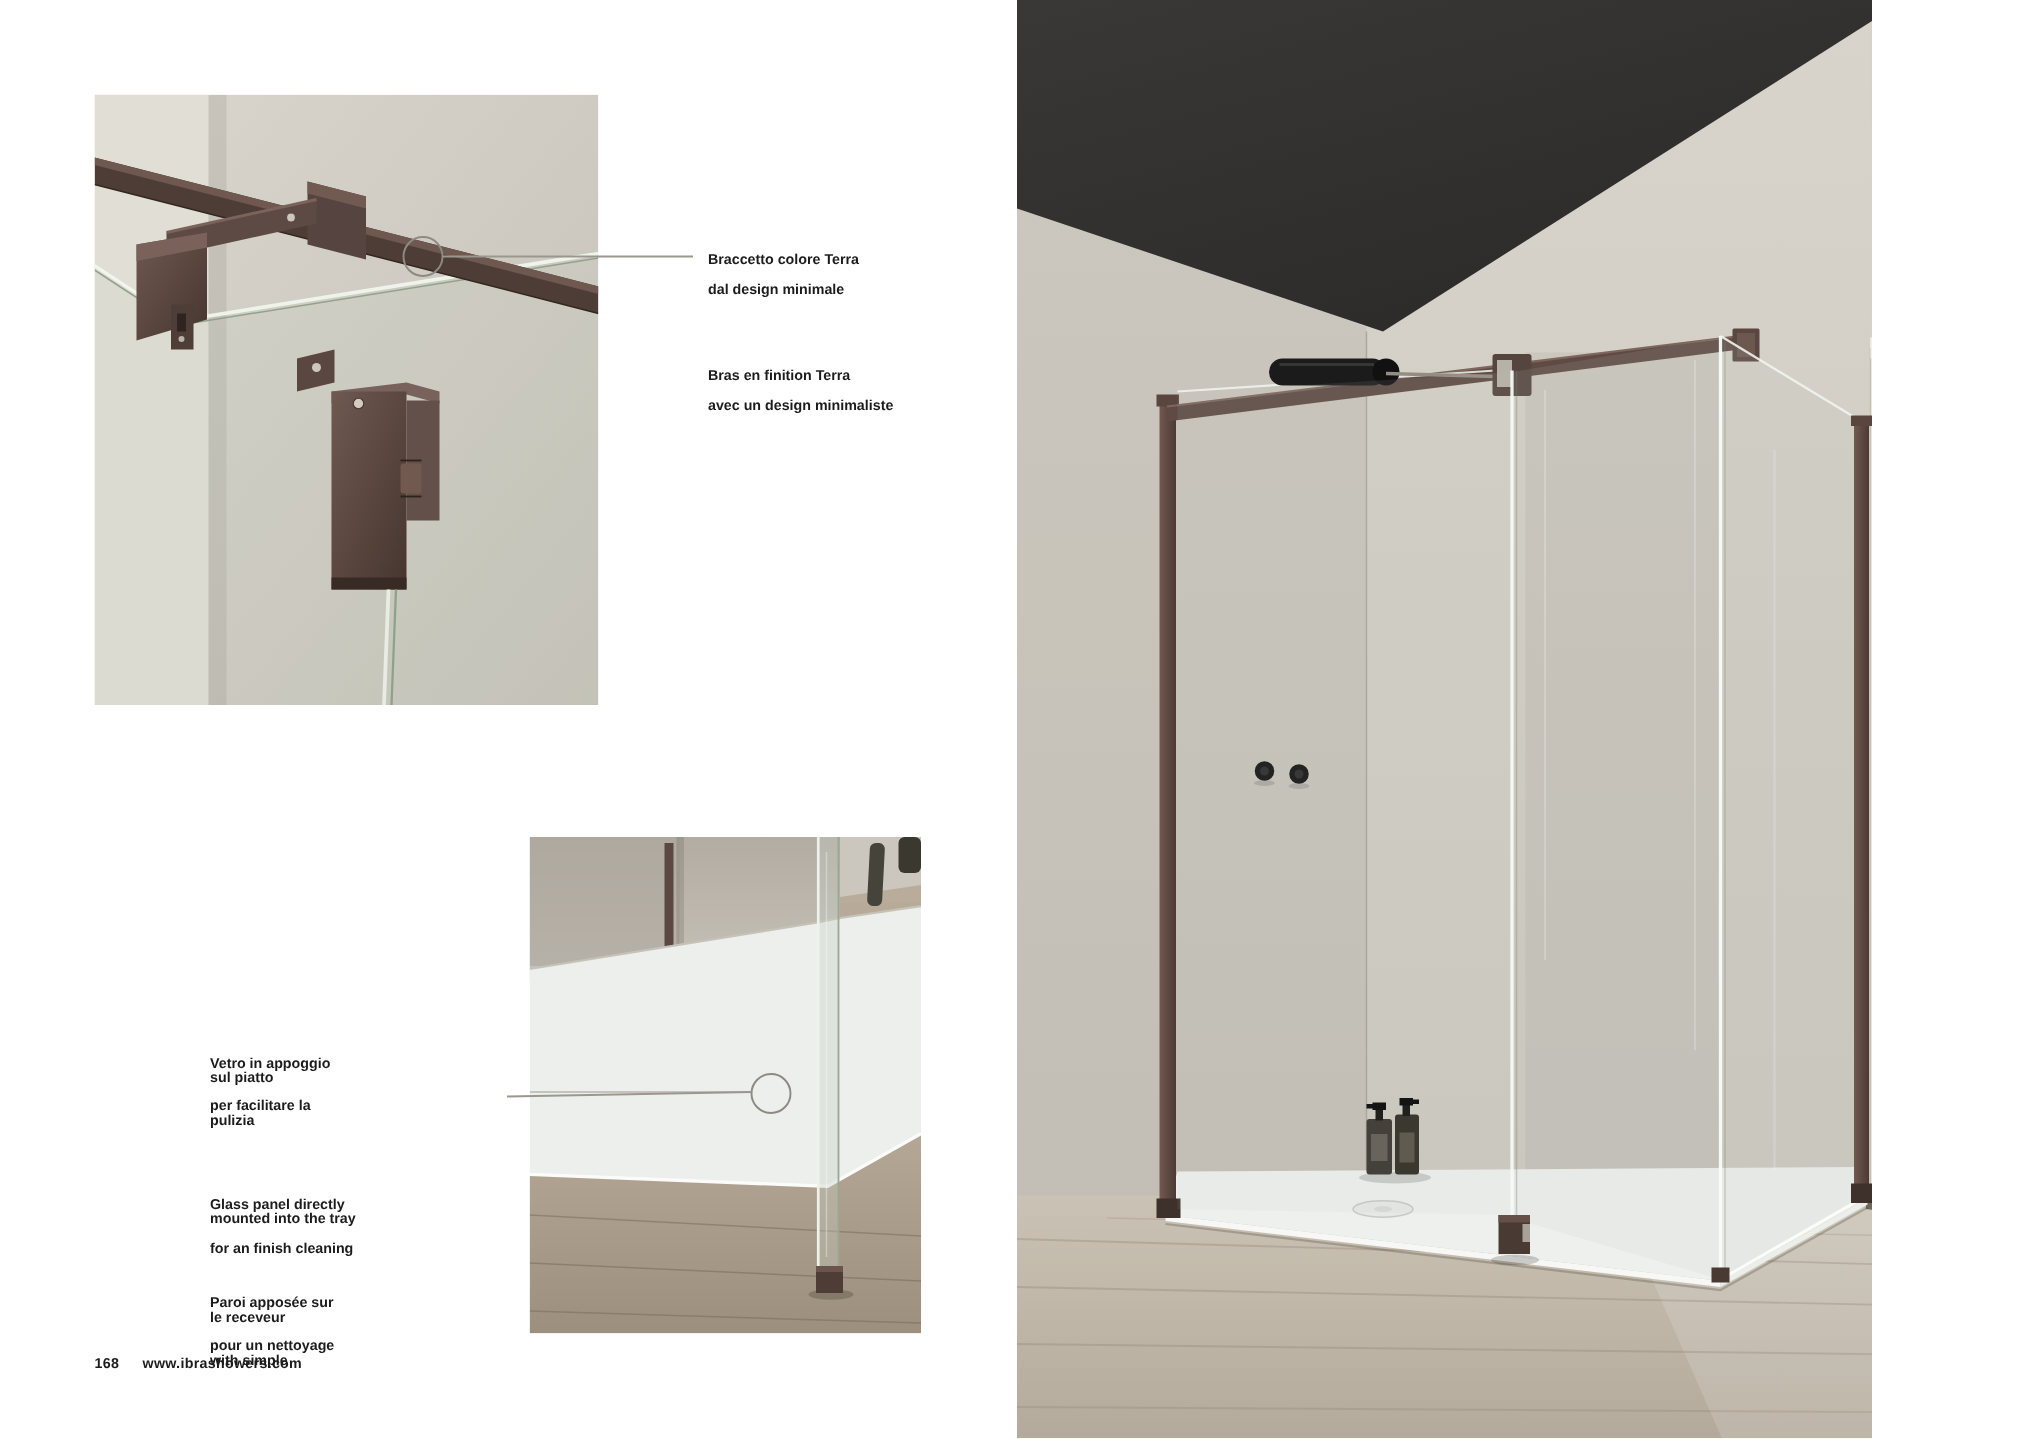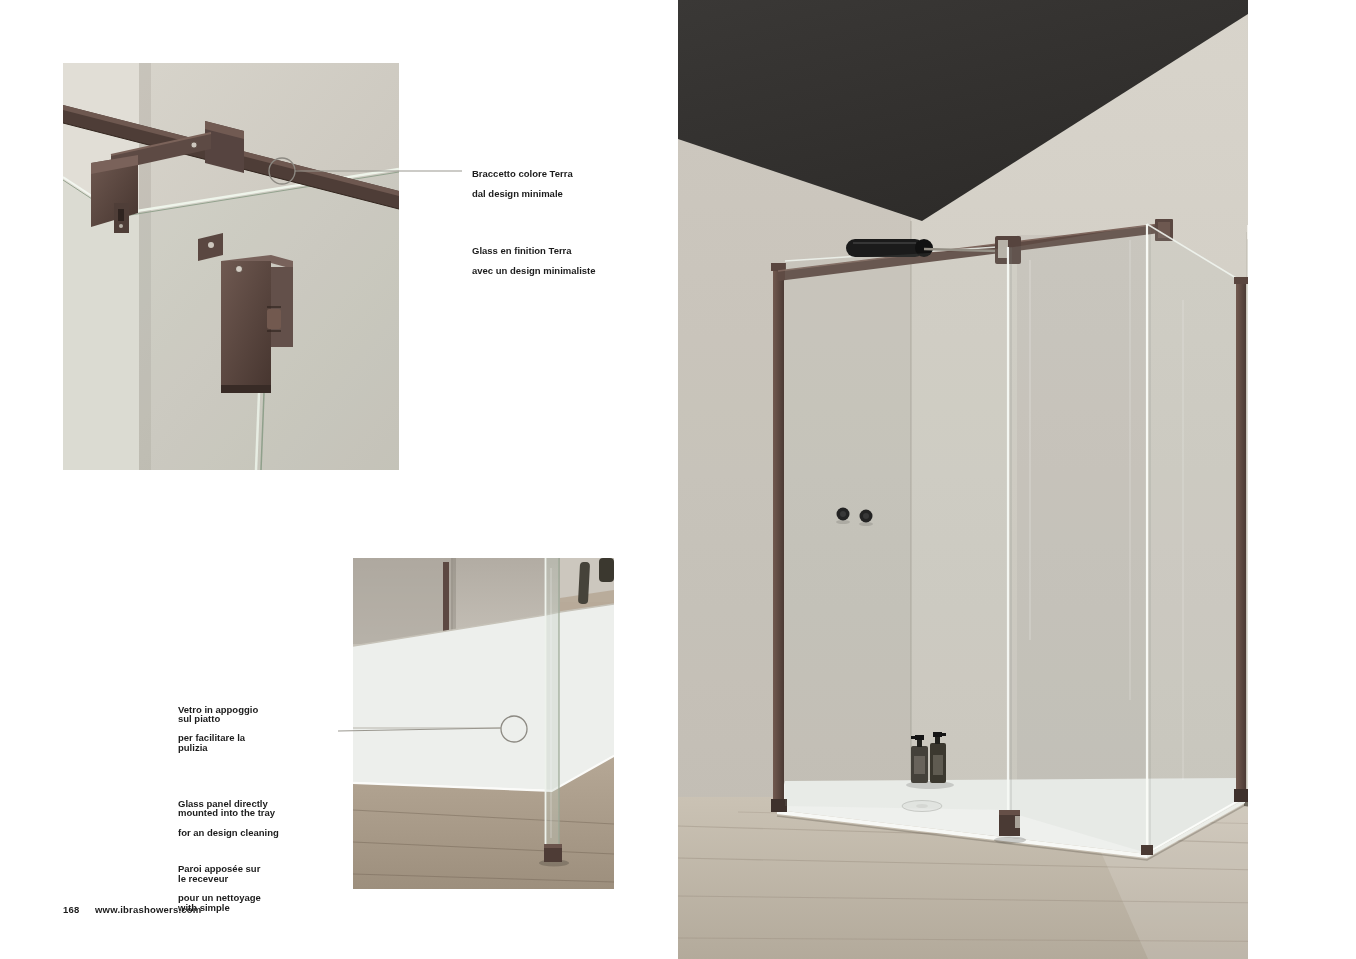--- a/index.html
+++ b/index.html
@@ -15,21 +15,21 @@
 
   .callout { position:absolute; color:#1c1c1c; }
   .callout .blk { white-space:pre-line; }
   .callout .t { font-weight:700; }
   .callout .b { font-weight:700; }
 
   #callout-support-arm { left:472px; top:159px; width:200px; font-size:9.5px; line-height:10px; }
   #callout-support-arm .blk1 { margin-bottom:27px; }
   #callout-support-arm .blk2 { margin-bottom:10px; }
 
-  #callout-glass-tray { left:140px; top:695px; width:130px; font-size:9.5px; line-height:9.6px;margin-left:38px; }
+  #callout-glass-tray { left:140px; top:695px; width:130px; font-size:9.5px; line-height:9.6px; }
   #callout-glass-tray .blk1 { margin-bottom:27px; }
   #callout-glass-tray .blk2 { margin-bottom:8px; }
 
   #annot-overlay { position:absolute; left:0; top:0; width:678px; height:959px; pointer-events:none; }
 
   .footer { position:absolute; top:904px; font-size:9.5px; font-weight:700; color:#1c1c1c; letter-spacing:0.2px;text-align:right; }
   #page-num { left:63px; }
   #site-url { left:95px; }
 </style>
 </head>
@@ -301,36 +301,36 @@
     <circle cx="514" cy="729" r="13" fill="none" stroke="#8d8a83" stroke-width="1.3"></circle>
     <line x1="338" y1="731" x2="501" y2="728" stroke="#9a978f" stroke-width="1.2"></line>
   </svg>
 
   <div class="callout" id="callout-support-arm">
     <div class="blk blk1">
       <div class="t">Braccetto colore Terra</div>
       <div class="b">dal design minimale</div>
     </div>
     <div class="blk">
-      <div class="t">Glass en finition Terra</div>
+      <div class="t">Bras en finition Terra</div>
       <div class="b">avec un design minimaliste</div>
     </div>
   </div>
 
   <div class="callout" id="callout-glass-tray">
     <div class="blk blk1">
       <div class="t">Vetro in appoggio
 sul piatto</div>
       <div class="b">per facilitare la
 pulizia</div>
     </div>
     <div class="blk blk2">
       <div class="t">Glass panel directly
 mounted into the tray</div>
-      <div class="b">for an design cleaning</div>
+      <div class="b">for an finish cleaning</div>
     </div>
     <div class="blk">
       <div class="t">Paroi apposée sur
 le receveur</div>
       <div class="b">pour un nettoyage
 with simple</div>
     </div>
   </div>
 
   <div class="footer" id="page-num">168</div>

